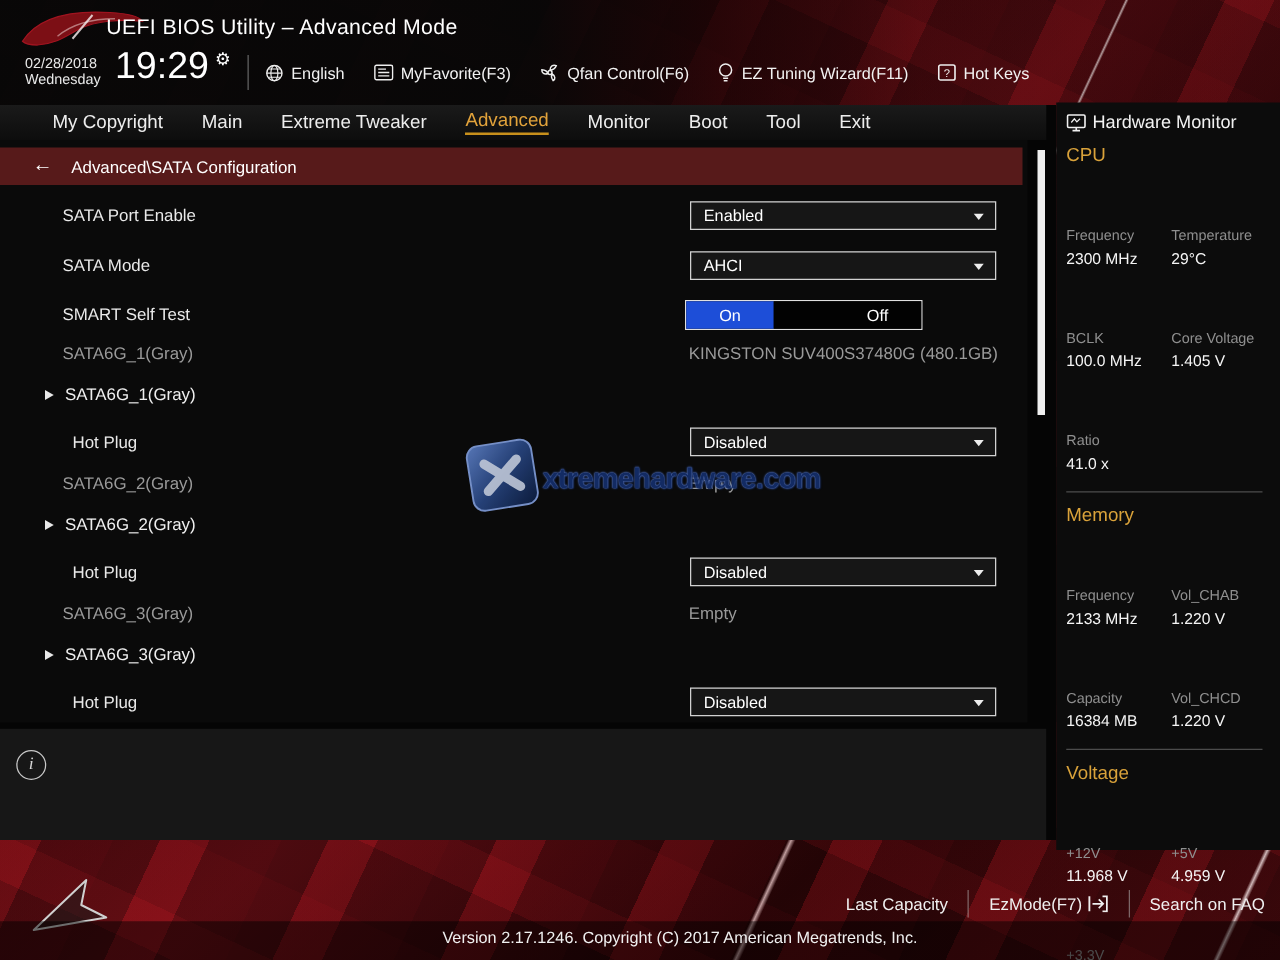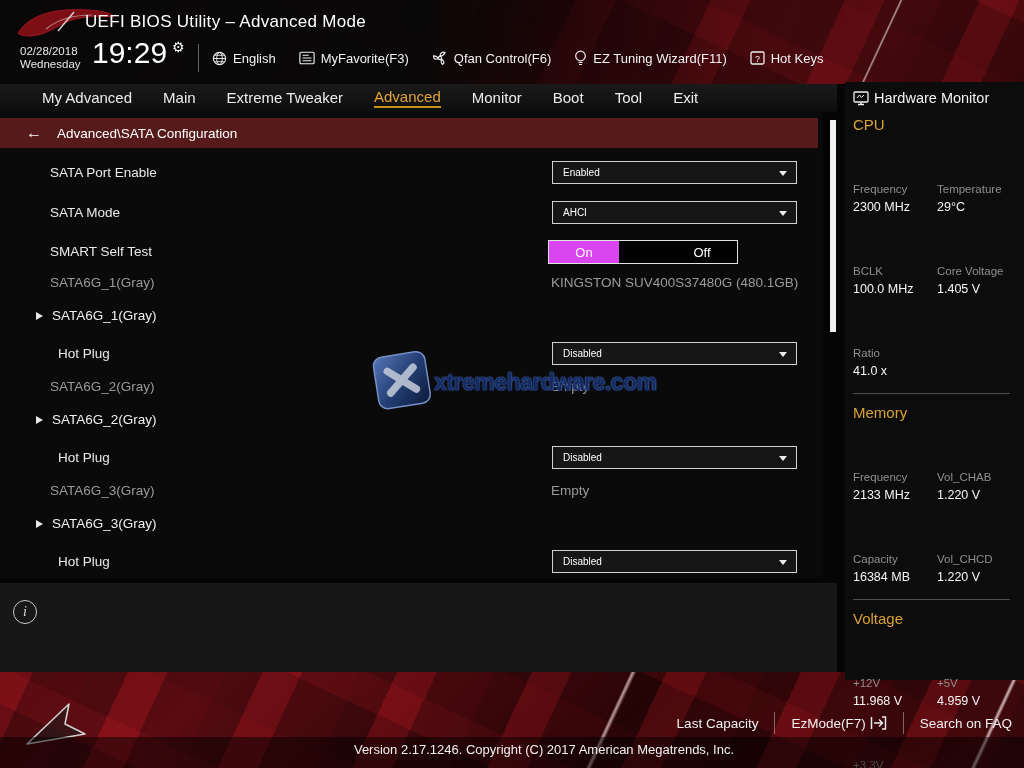--- a/index.html
+++ b/index.html
@@ -44,27 +44,27 @@
   .crumb .lbl{color:#fff;font-size:13.5px;}
   .srow{position:absolute;left:0;width:822px;height:24px;}
   .lab{position:absolute;left:50px;line-height:24px;font-size:13.5px;color:#e9e9e9;white-space:nowrap;}
   .lab.indent{left:58px;}
   .lab.gray{color:#9a9a9a;line-height:18px;}
   .sub-arrow{position:absolute;left:36px;top:5px;width:0;height:0;
     border-left:7px solid #e8e8e8;border-top:4.5px solid transparent;border-bottom:4.5px solid transparent;}
   .sub-lab{position:absolute;left:52px;line-height:18px;font-size:13.5px;color:#f0f0f0;}
   .ival{position:absolute;left:551px;line-height:18px;font-size:13.5px;color:#9a9a9a;white-space:nowrap;}
   .dd{position:absolute;left:552px;top:0;width:245px;height:23px;border:1px solid #d2d2d2;background:#161616;
-    box-sizing:border-box;color:#fff;font-size:10px;display:flex;align-items:center;padding-left:10px;cursor:default;}
+    box-sizing:border-box;color:#fff;font-size:13px;display:flex;align-items:center;padding-left:10px;cursor:default;}
   .dd .caret{position:absolute;right:9px;top:9px;width:0;height:0;
     border-left:4.5px solid transparent;border-right:4.5px solid transparent;border-top:5px solid #ececec;}
   .tog{position:absolute;left:548px;top:0;width:190px;height:24px;border:1px solid #e0e0e0;
     display:flex;box-sizing:border-box;background:#000;cursor:default;}
   .tog .opt{width:50%;display:flex;align-items:center;justify-content:center;font-size:13px;color:#fff;}
-  .tog .on{background:#d946ef;}
+  .tog .on{background:#1d4ed8;}
   .tog .off{background:#020202;padding-left:48px;}
   .scroll-thumb{left:830px;top:120px;width:6px;height:212px;background:#f0f0f0;}
   
   .hm{left:845px;top:82px;width:179px;height:598px;background:#0c0c0c;box-sizing:border-box;padding:8px 10px 0 8px;}
   .hm-head{display:flex;align-items:center;gap:5px;color:#f2f2f2;font-size:14.5px;margin-bottom:10px;}
   .hm-title{color:#d9a23a;font-size:15px;margin:10px 0 14px 0;}
   .hm-grid{display:grid;grid-template-columns:84px auto;}
   .hm-cell{margin-bottom:15px;}
   .hm-label{color:#8f8f8f;font-size:11.5px;margin-bottom:5px;white-space:nowrap;margin-top:36px;}
   .hm-value{color:#f5f5f5;font-size:12.5px;white-space:nowrap;}
@@ -145,21 +145,21 @@
       <rect x="1" y="1" width="13" height="12" rx="1.5" fill="none" stroke="#eee" stroke-width="1.3"></rect>
       <text x="7.5" y="10.5" text-anchor="middle" font-size="9" fill="#eee" font-family="Liberation Sans, sans-serif">?</text>
     </svg>
     <span>Hot Keys</span>
   </div>
 </div>
 
 <div class="abs black-under"></div>
 <div class="abs nav">
   <div class="nav-tab">
-      <span>My Advanced</span>
+      <span>My Copyright</span>
     </div>
   <div class="nav-tab">
       <span>Main</span>
     </div>
   <div class="nav-tab">
       <span>Extreme Tweaker</span>
     </div>
   <div class="nav-tab active">
       <span>Advanced</span>
     </div>

